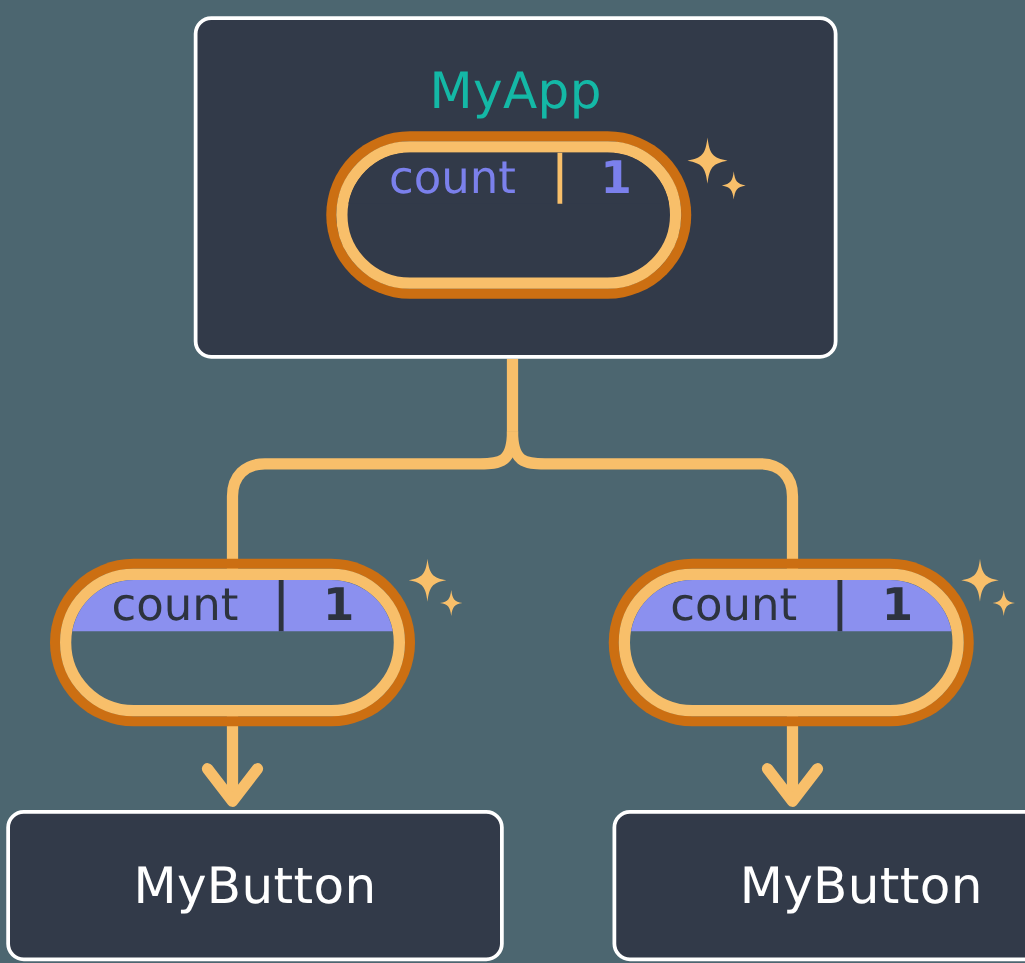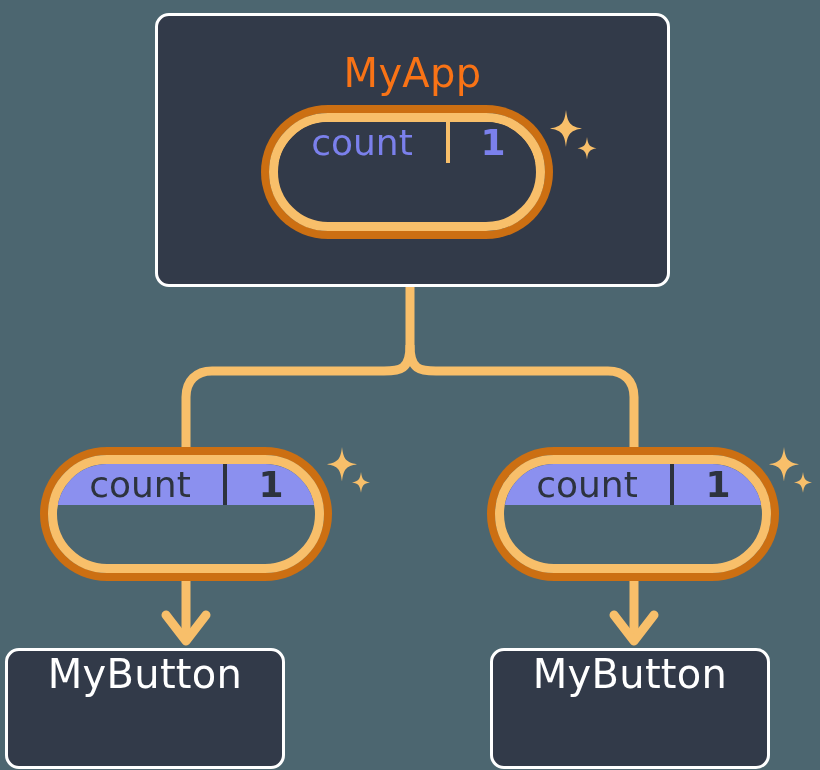--- a/index.html
+++ b/index.html
@@ -40,29 +40,29 @@
     top: 13px;
     width: 515px;
     height: 274px;
   }
   .card-title {
     position: absolute;
     left: 0;
     right: 0;
     top: 34px;
     text-align: center;
-    color: #f97316;
+    color: #14b8a6;
     font-size: 40px;
     letter-spacing: 0.3px;
   }
   .card-leaf {
-    width: 280px;
+    width: 398px;
     height: 121px;
     display: flex;
-    align-items: flex-start;
+    align-items: center;
     justify-content: center;
   }
   .card-leaf-left  { left: 5px;   top: 648px; }
   .card-leaf-right { left: 490px; top: 648px; }
   .card-leaf-label {
     color: #ffffff;
     font-size: 40px;
     letter-spacing: 0.3px;
   }
 

